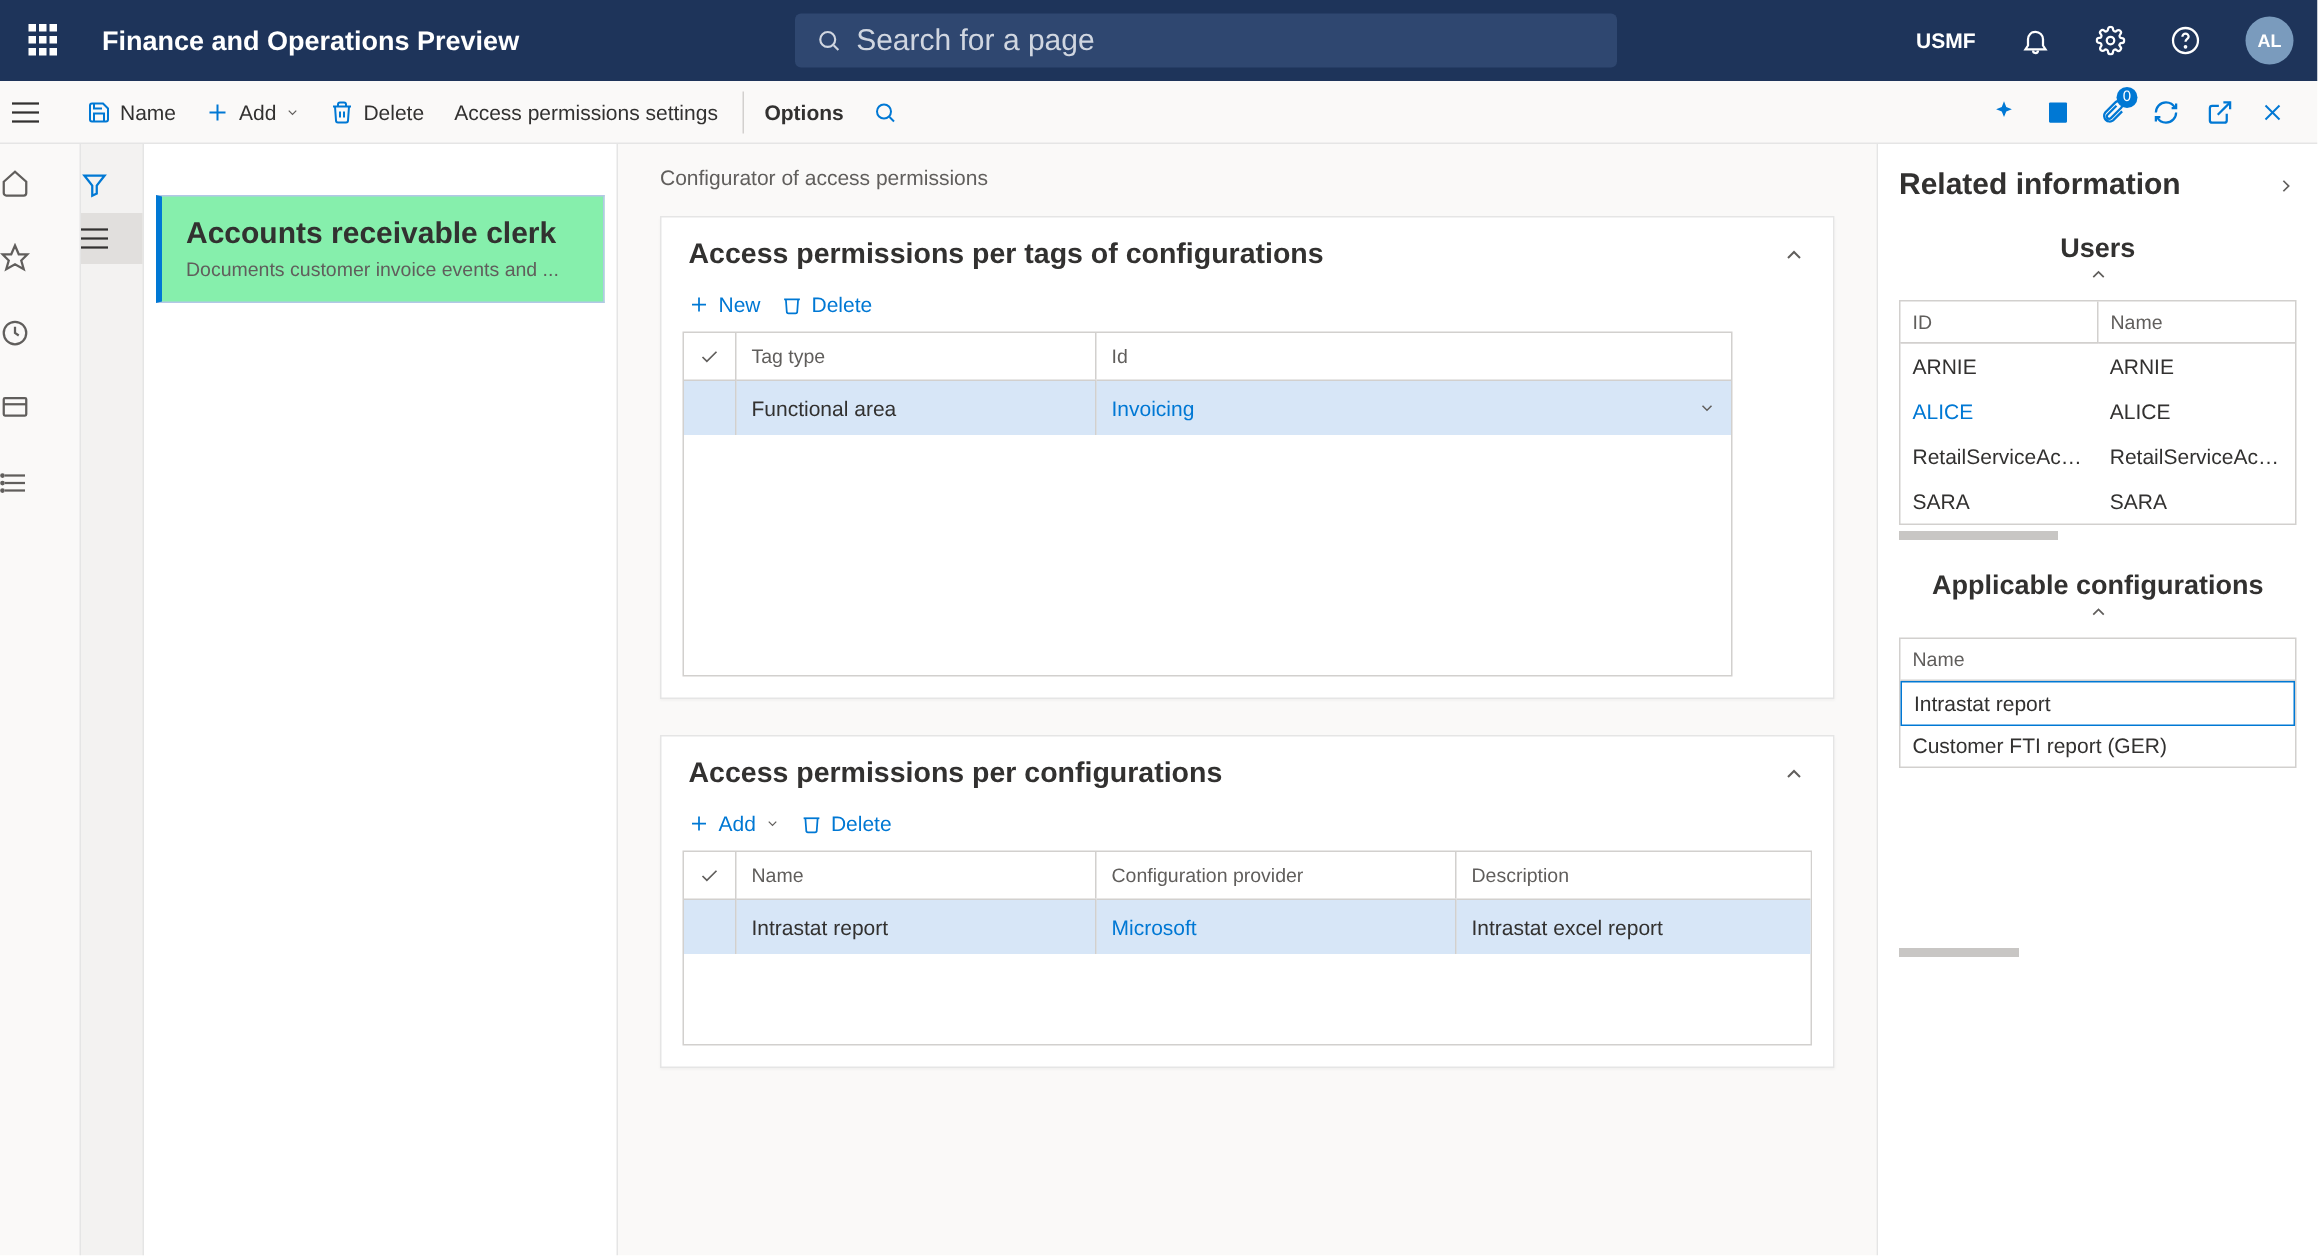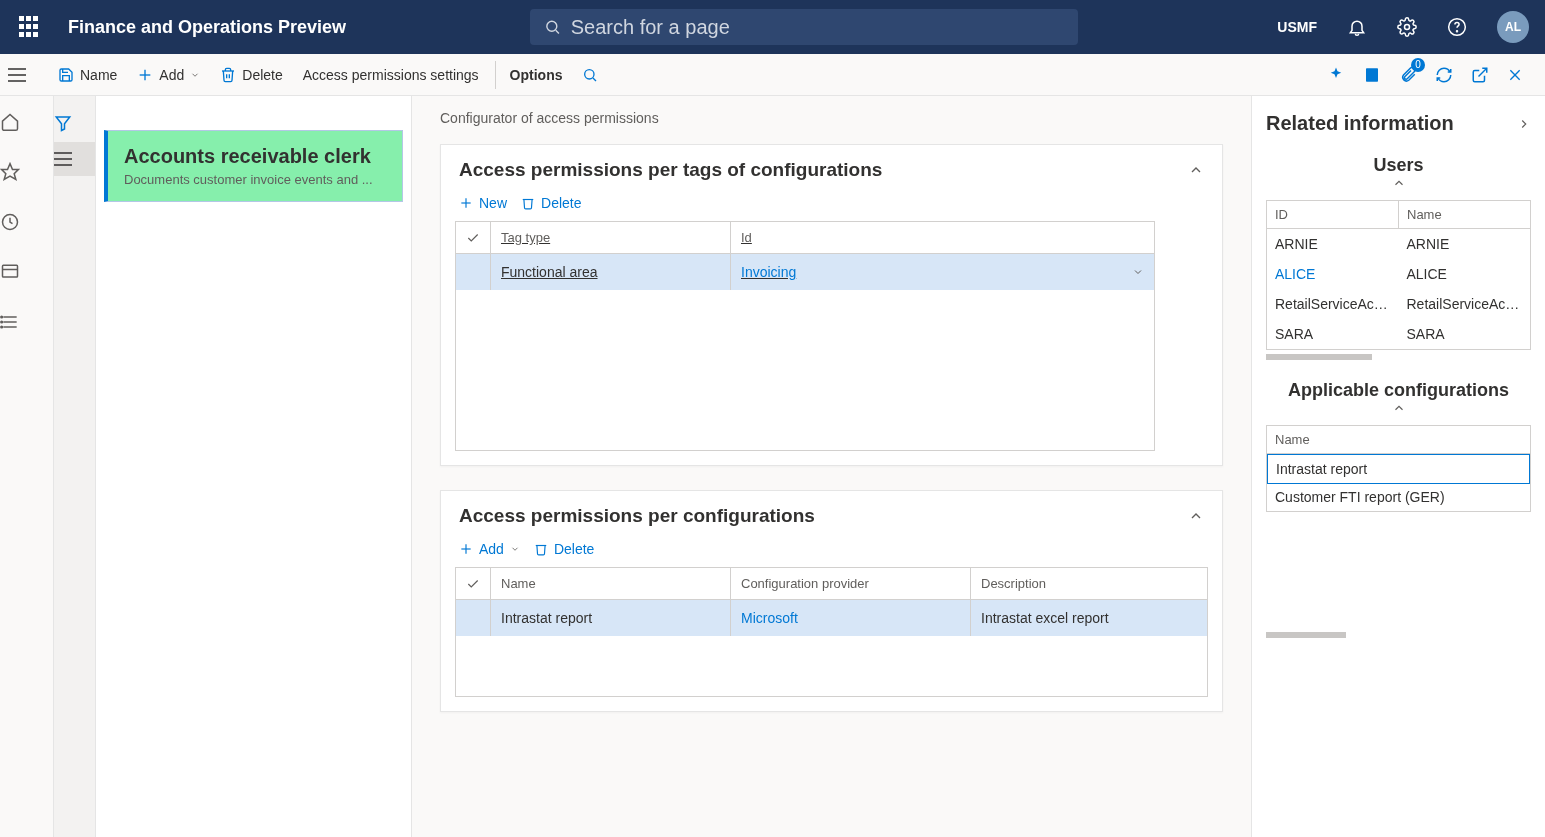--- a/index.html
+++ b/index.html
@@ -308,21 +308,21 @@
           <span>New</span>
         </div>
         <div class="link-btn">
           <svg width="14" height="14" viewBox="0 0 24 24" fill="none" stroke="#0078d4" stroke-width="2">
               <polyline points="3 6 5 6 21 6"></polyline>
               <path d="M19 6l-1 14a2 2 0 01-2 2H8a2 2 0 01-2-2L5 6"></path>
             </svg>
           <span>Delete</span>
         </div>
       </div>
-      <div class="grid" style="max-width: 700px; text-decoration: underline;">
+      <div class="grid" style="max-width: 700px;">
         <table>
           <thead>
               <tr>
             <th>
                   <svg width="14" height="14" viewBox="0 0 24 24" fill="none" stroke="#605e5c" stroke-width="2">
                     <polyline points="4 12 9 17 20 6"></polyline>
                   </svg>
                 </th>
             <th style="width:240px">Tag type</th>
             <th>Id</th>

